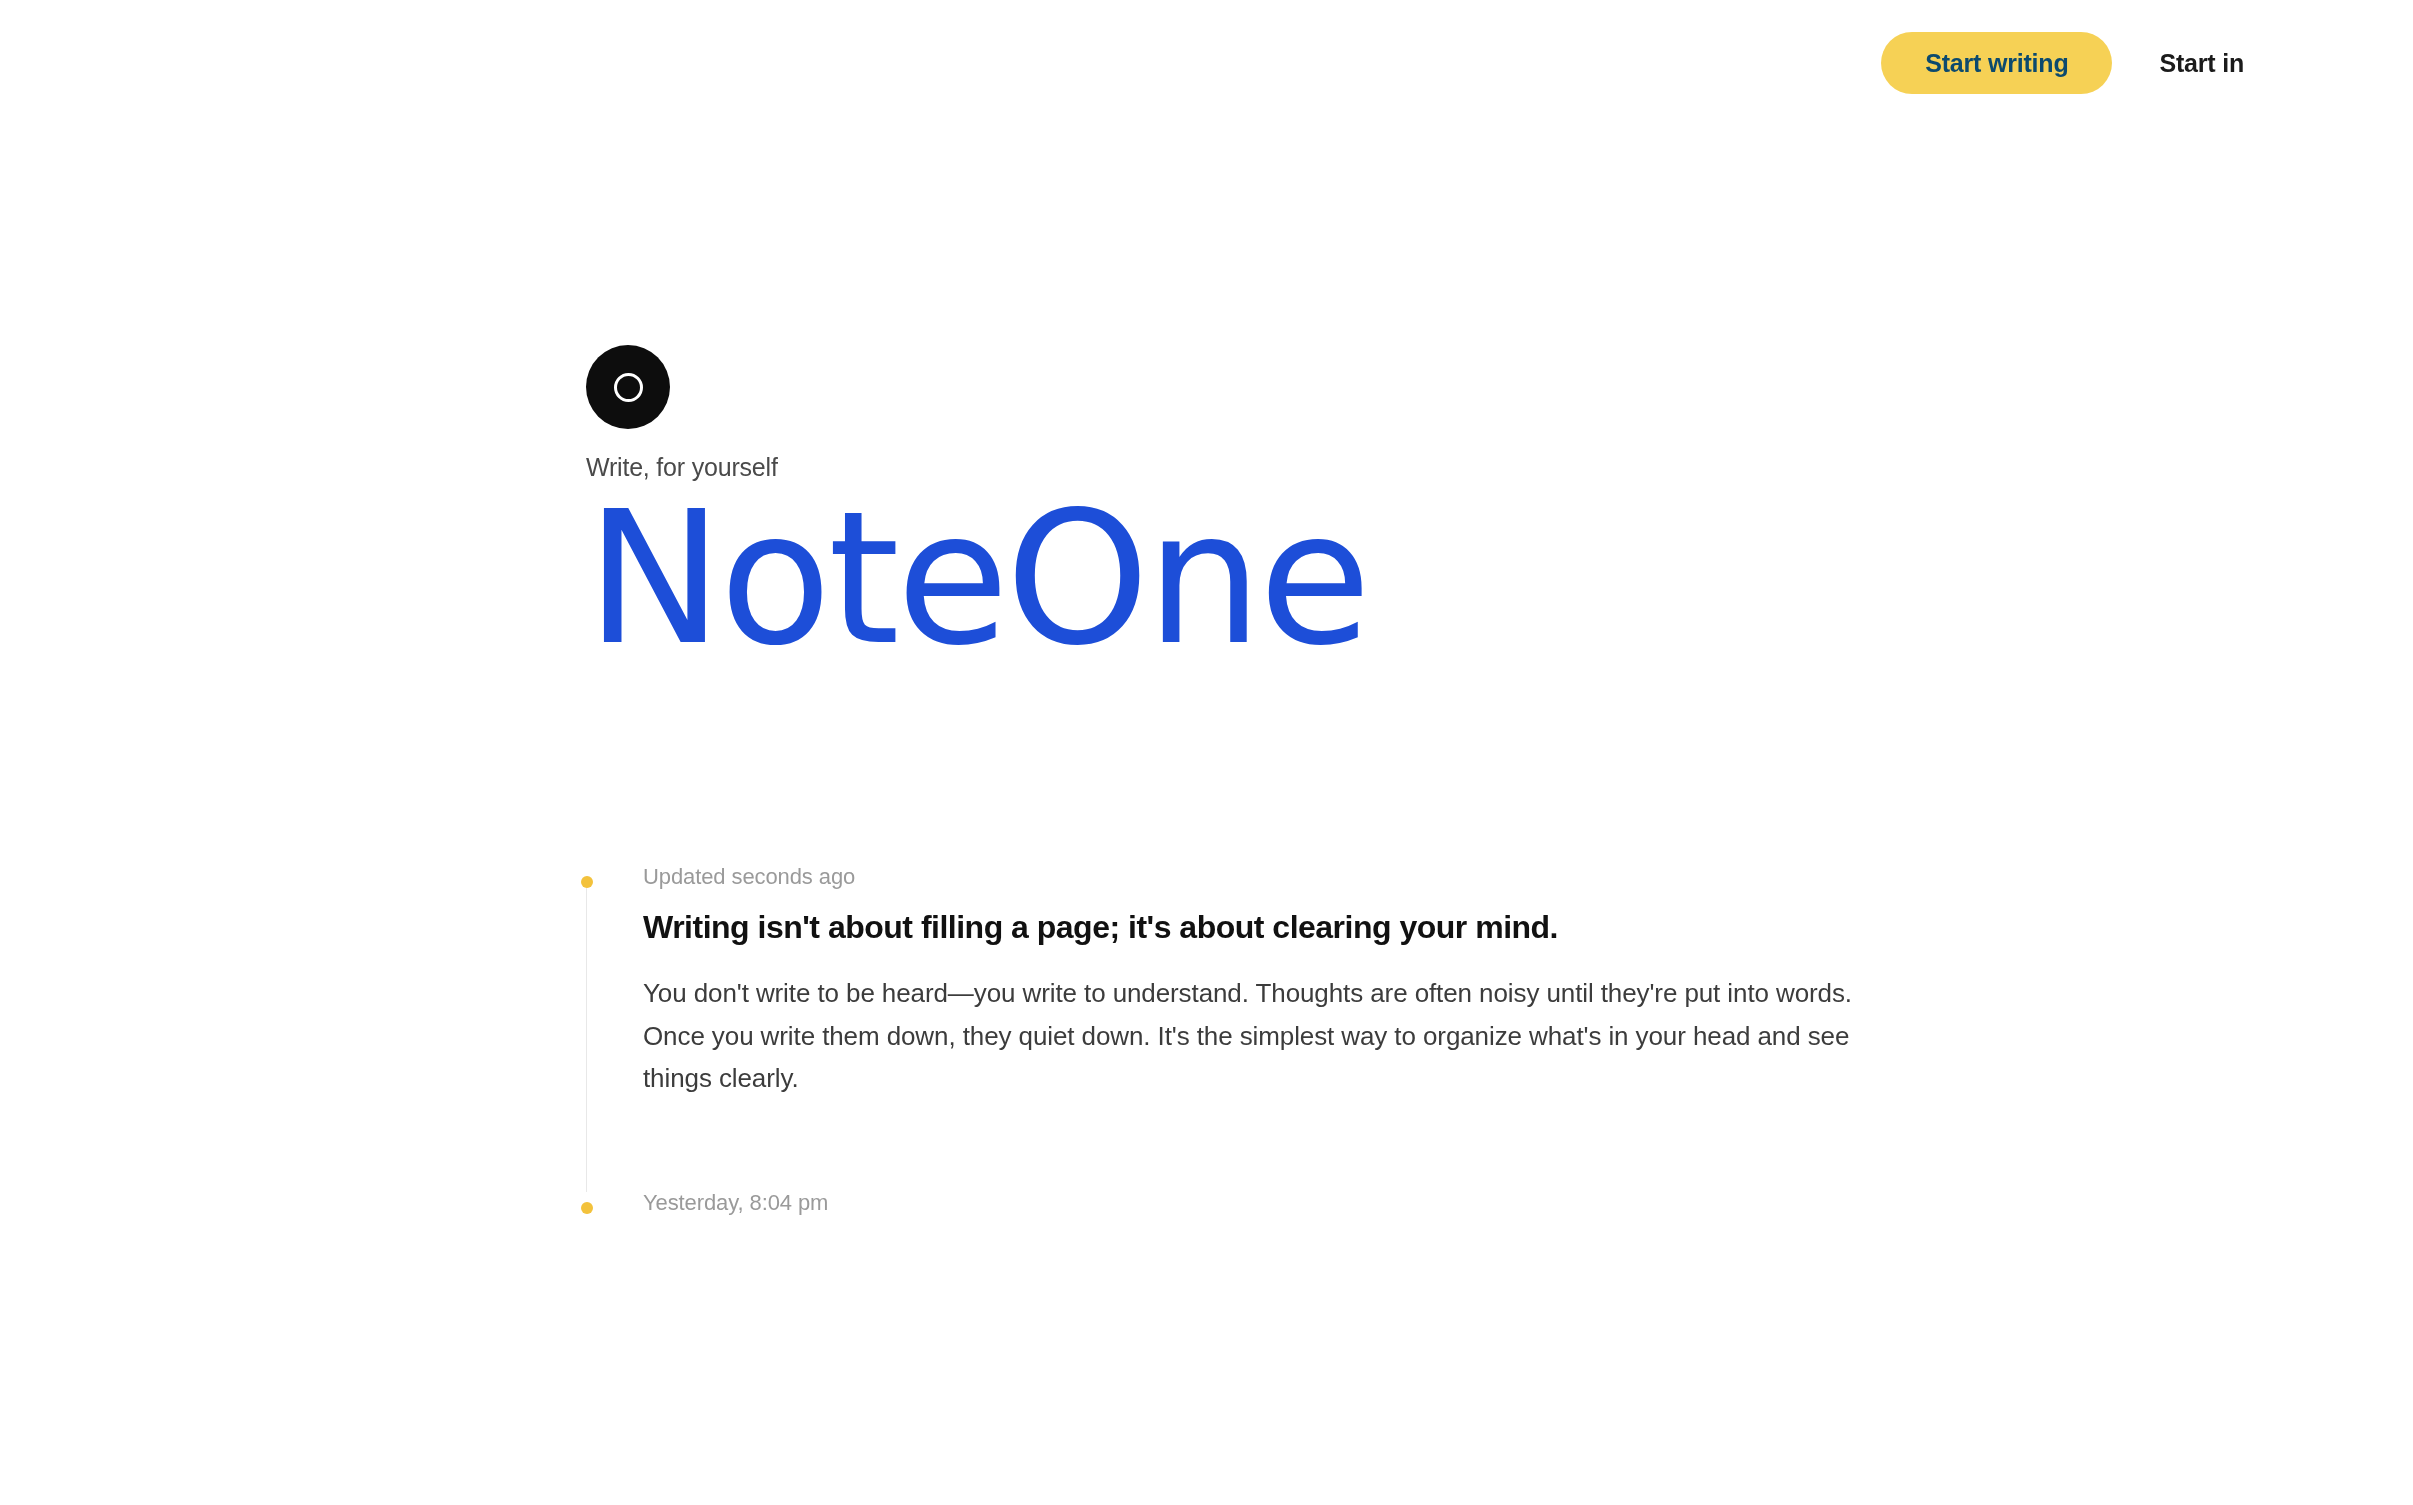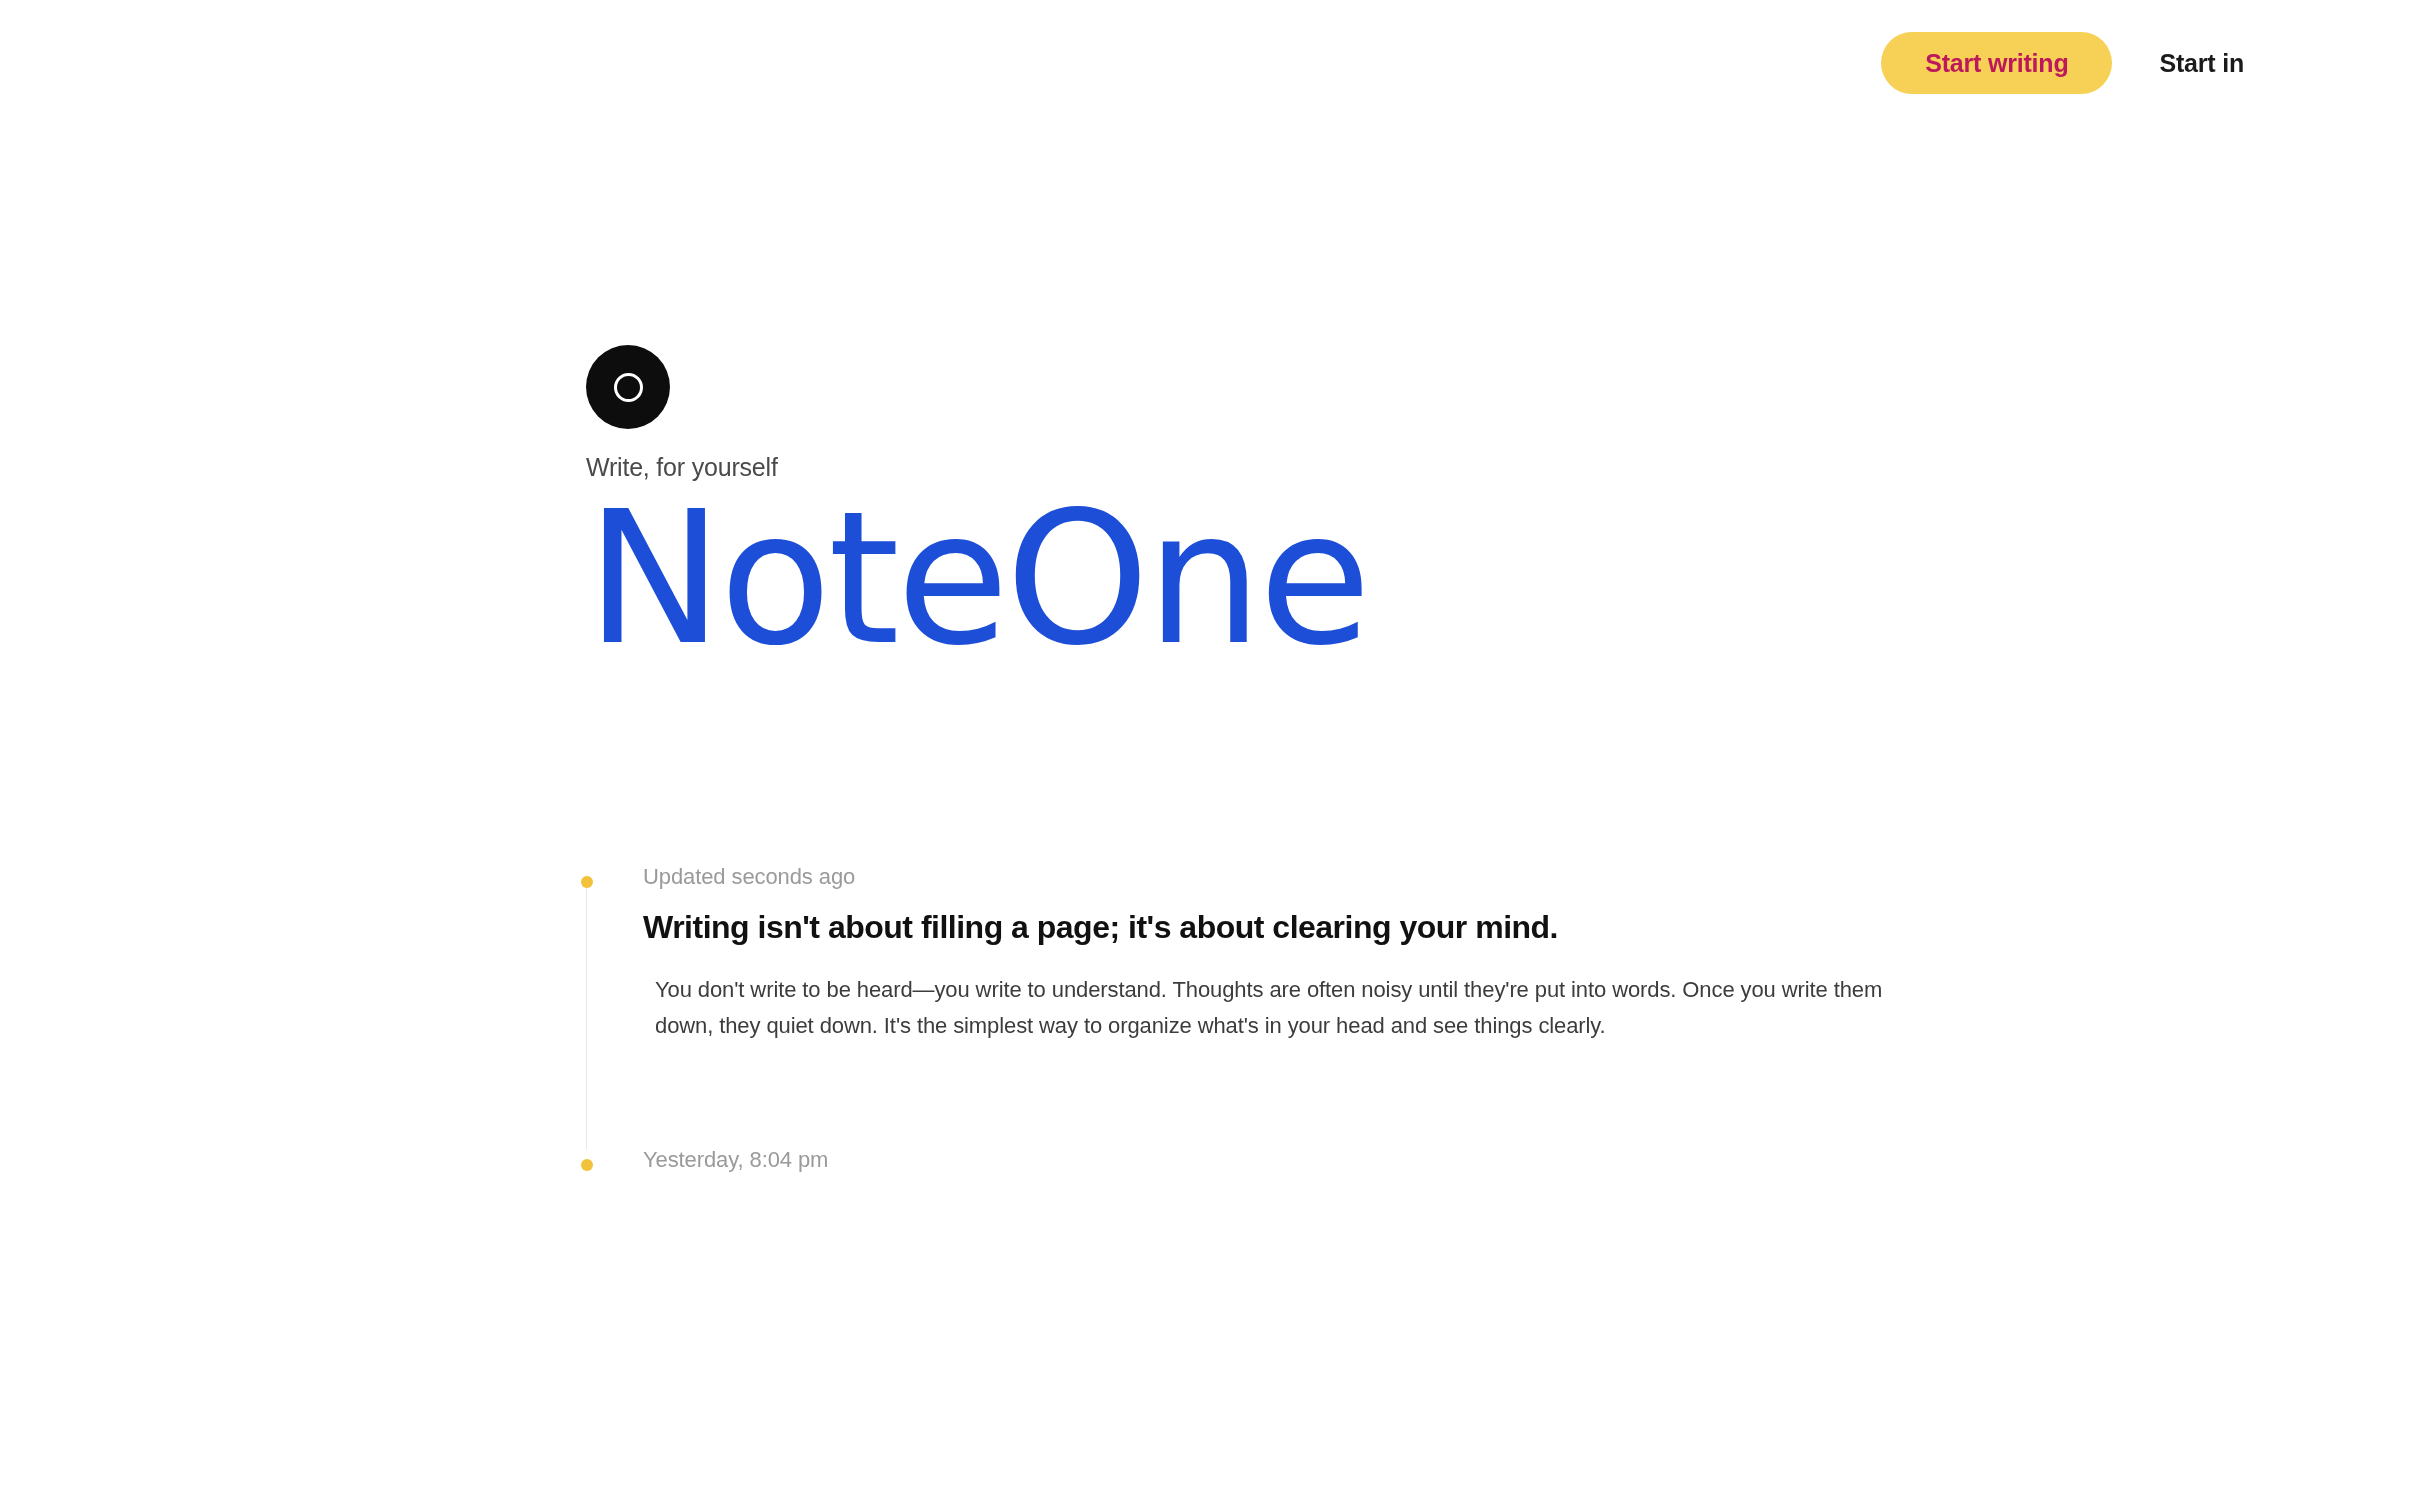--- a/index.html
+++ b/index.html
@@ -25,21 +25,21 @@
     width: 100%;
     height: 126px;
     display: flex;
     align-items: center;
     justify-content: flex-end;
     padding-right: 147px;
     gap: 25px;
   }
   .btn-start-writing {
     background: #f6d155;
-    color: #be185d;
+    color: #0c4a6e;
     border: none;
     border-radius: 840px;
     font-size: 25px;
     font-weight: 700;
     letter-spacing: -0.2px;
     padding: 18.5px 44px;
     cursor: pointer;
     font-family: "Liberation Sans", sans-serif;
     line-height: 1;
   }
@@ -135,25 +135,25 @@
   .note-title {
     font-size: 32px;
     font-weight: 700;
     letter-spacing: -0.5px;
     line-height: 1.28;
     color: #111111;
     margin: 0 0 25px 0;
     max-width: 1245px;
   }
   .note-body {
-    font-size: 22px;
+    font-size: 26px;
     line-height: 1.62;
     color: #3c3c3c;
     letter-spacing: -0.1px;
-    margin: 12px;
+    margin: 0;
     max-width: 1228px;
   }
 </style>
 </head>
 <body>
 
 <div class="site-header">
   <button class="btn-start-writing">Start writing</button>
   <button class="btn-signin">Start in</button>
 </div>

